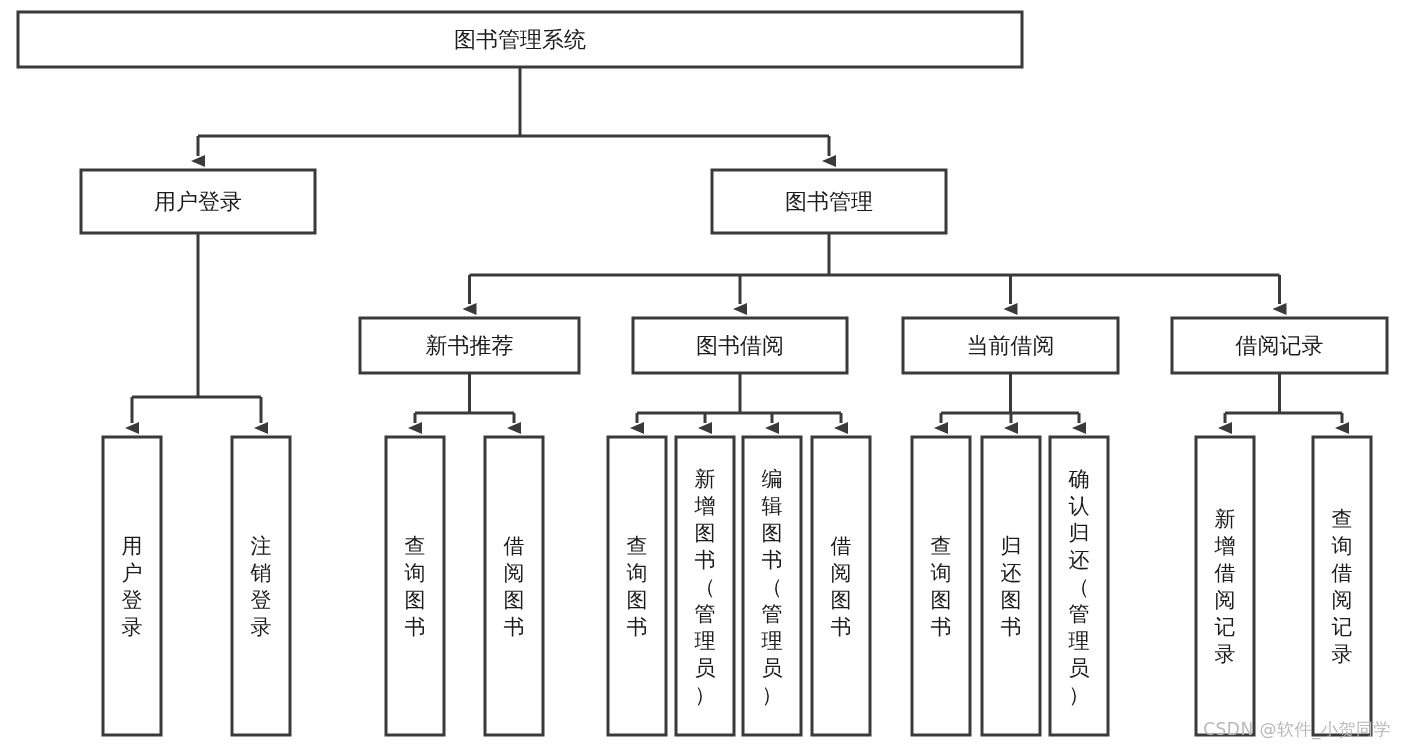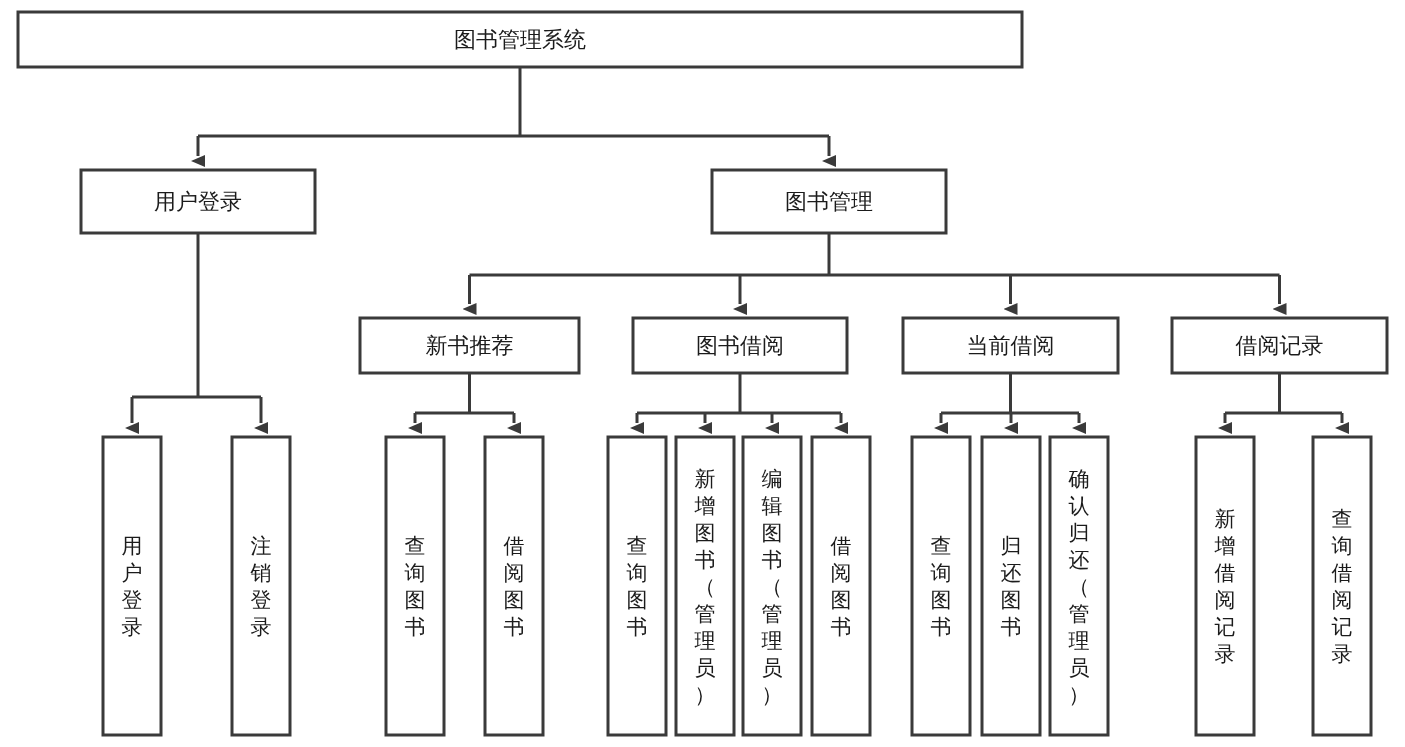--- a/index.html
+++ b/index.html
@@ -188,13 +188,14 @@
         <g>
           <rect x="1196" y="437" width="58" height="298" class="node-box"></rect>
           <text x="1225" class="node-label-v"><tspan x="1225" y="526">新</tspan><tspan x="1225" y="553">增</tspan><tspan x="1225" y="580">借</tspan><tspan x="1225" y="607">阅</tspan><tspan x="1225" y="634">记</tspan><tspan x="1225" y="661">录</tspan></text>
         </g>
         <g>
           <rect x="1313" y="437" width="58" height="298" class="node-box"></rect>
           <text x="1342" class="node-label-v"><tspan x="1342" y="526">查</tspan><tspan x="1342" y="553">询</tspan><tspan x="1342" y="580">借</tspan><tspan x="1342" y="607">阅</tspan><tspan x="1342" y="634">记</tspan><tspan x="1342" y="661">录</tspan></text>
         </g>
       </g>
   </svg>
+  <div class="watermark">CSDN @软件_小贺同学</div>
 </div>
 
 </body></html>

